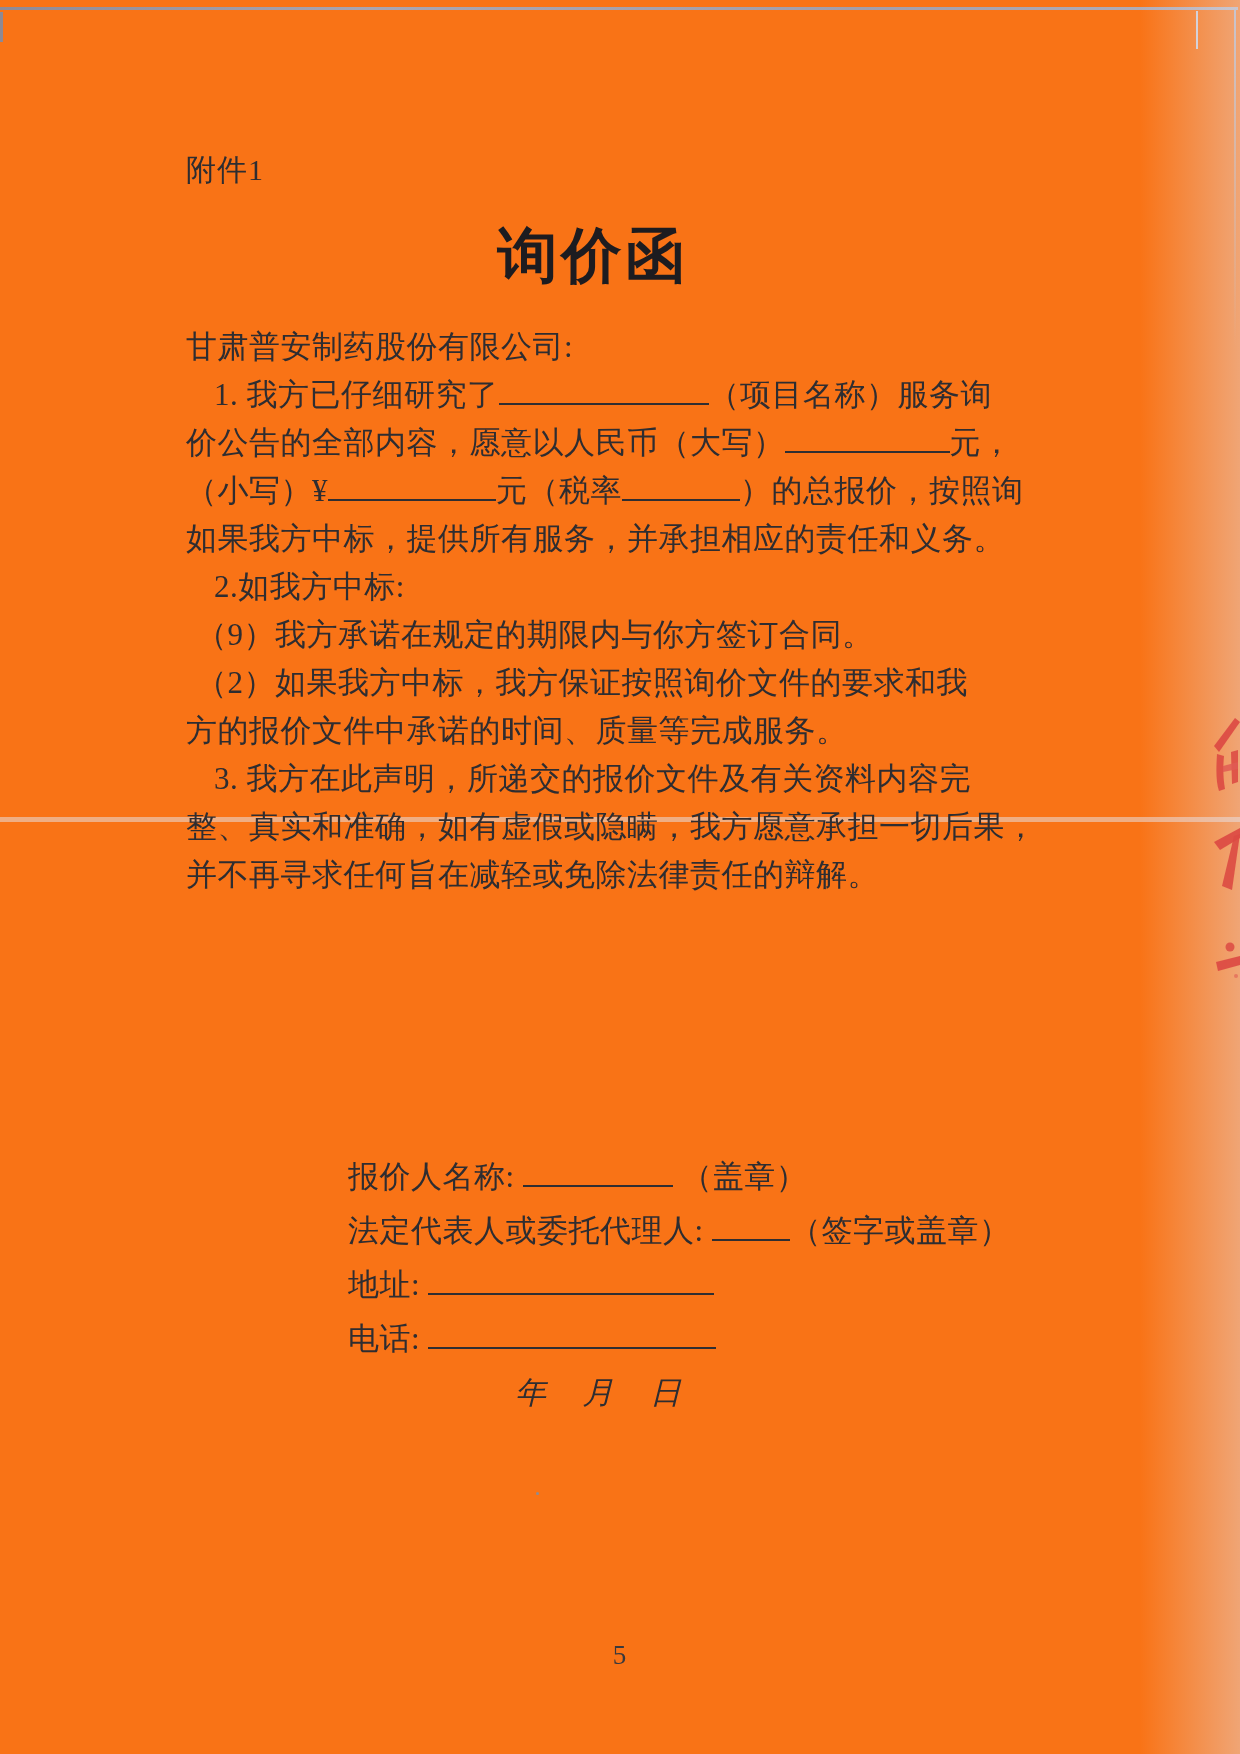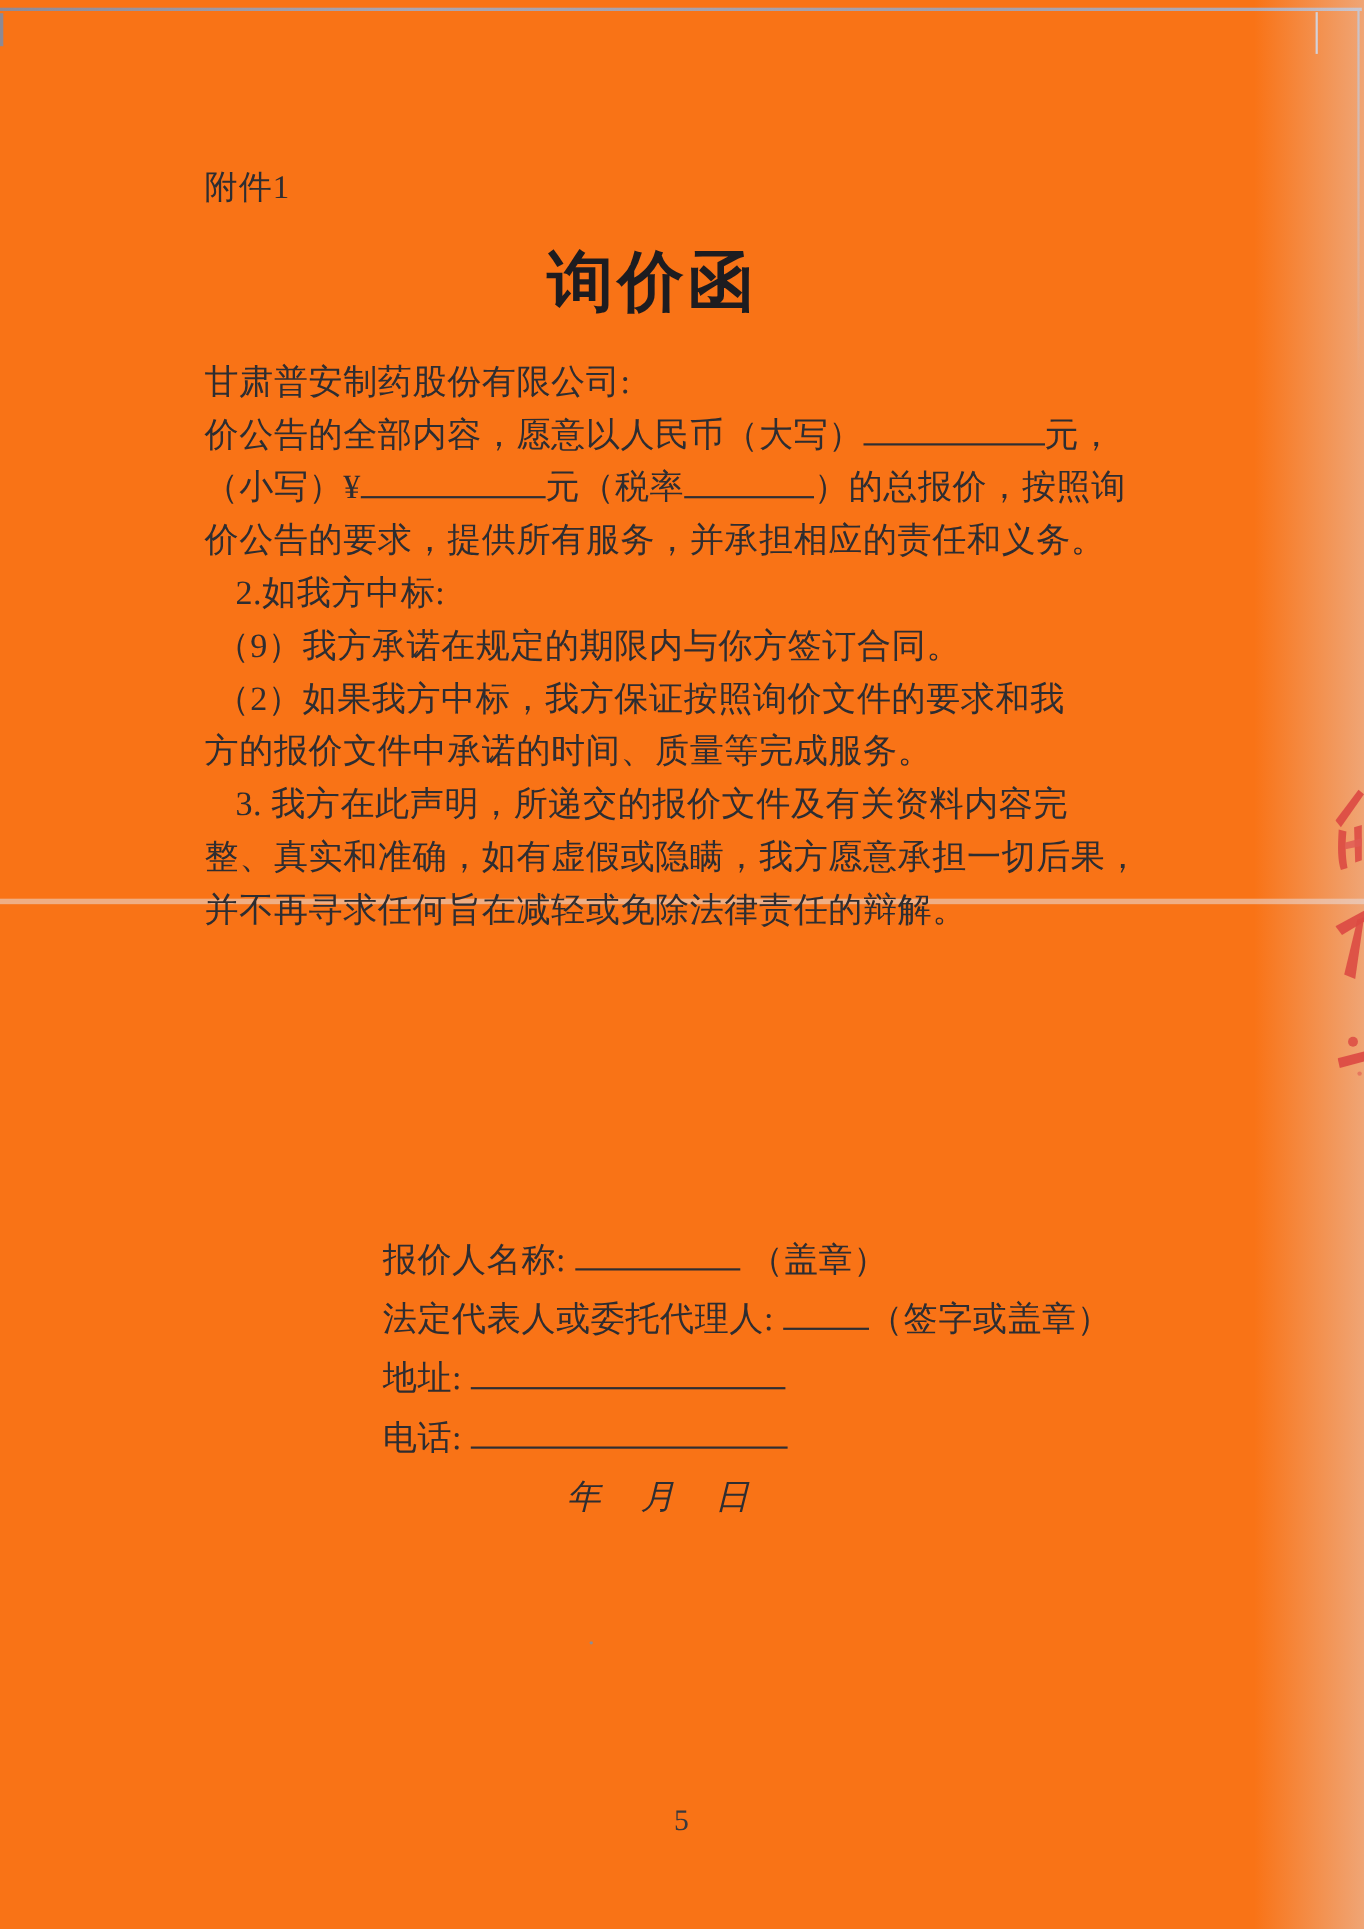--- a/index.html
+++ b/index.html
@@ -24,21 +24,21 @@
   .scan-streak{position:absolute;left:0;top:817px;width:1240px;height:5px;background:rgba(231,222,224,.55);}
   .scan-dot{position:absolute;left:536px;top:1492px;width:3px;height:3px;border-radius:50%;background:#8d8c92;}
 
   .attachment{position:absolute;left:186px;top:150px;font-size:30px;letter-spacing:1px;}
   .title{position:absolute;left:186px;top:216px;width:815px;text-align:center;
     font-size:60px;font-weight:900;letter-spacing:4px;color:#1d1c20;}
 
   .body-block{position:absolute;left:186px;top:323px;width:815px;font-size:31px;letter-spacing:0.5px;}
   .body-block .tline{height:48px;line-height:48px;white-space:nowrap;font-family:Liberation Serif, serif;}
 
-  .sig-block{position:absolute;left:348px;top:1118px;width:660px;font-size:31px;letter-spacing:0.5px;}
+  .sig-block{position:absolute;left:348px;top:1150px;width:660px;font-size:31px;letter-spacing:0.5px;}
   .sig-block .tline{height:54px;line-height:54px;white-space:nowrap;}
 
   .blank{display:inline-block;height:6px;border-bottom:2px solid #2f2e32;}
   .gap{display:inline-block;height:1px;}
 
   .page-number{position:absolute;left:0;top:1640px;width:1240px;text-align:center;
     font-size:27px;color:#3a393d;letter-spacing:1px;}
 
   .seal-fragment{position:absolute;}
 </style>
@@ -54,23 +54,24 @@
   <div class="scan-right-band"></div>
   <div class="scan-streak"></div>
   <div class="scan-dot"></div>
 
   <div class="attachment">附件1</div>
 
   <div class="title">询价函</div>
 
   <div class="body-block" id="body-lines">
       <div class="tline"><span>甘肃普安制药股份有限公司:</span></div>
+      <div class="tline" style="padding-left: 28px;"><span>1. 我方已仔细研究了</span><span class="blank" style="width: 210px;"></span><span>（项目名称）服务询</span></div>
       <div class="tline"><span>价公告的全部内容，愿意以人民币（大写）</span><span class="blank" style="width: 165px;"></span><span>元，</span></div>
       <div class="tline"><span>（小写）¥</span><span class="blank" style="width: 168px;"></span><span>元（税率</span><span class="blank" style="width: 118px;"></span><span>）的总报价，按照询</span></div>
-      <div class="tline"><span>价公告的要求，提供所有服务，并承担相应的责任和义务。</span></div>
+      <div class="tline"><span>如果我方中标，提供所有服务，并承担相应的责任和义务。</span></div>
       <div class="tline" style="padding-left: 28px;"><span>2.如我方中标:</span></div>
       <div class="tline" style="padding-left: 10px;"><span>（9）我方承诺在规定的期限内与你方签订合同。</span></div>
       <div class="tline" style="padding-left: 10px;"><span>（2）如果我方中标，我方保证按照询价文件的要求和我</span></div>
       <div class="tline"><span>方的报价文件中承诺的时间、质量等完成服务。</span></div>
       <div class="tline" style="padding-left: 28px;"><span>3. 我方在此声明，所递交的报价文件及有关资料内容完</span></div>
       <div class="tline"><span>整、真实和准确，如有虚假或隐瞒，我方愿意承担一切后果，</span></div>
       <div class="tline"><span>并不再寻求任何旨在减轻或免除法律责任的辩解。</span></div>
     </div>
 
   <div class="sig-block" id="sig-lines">

